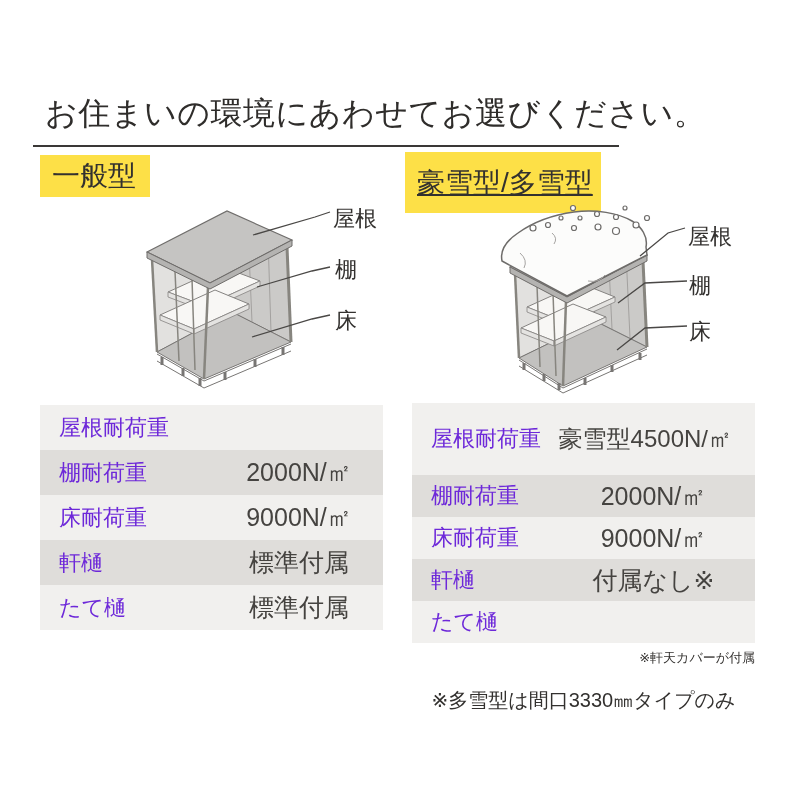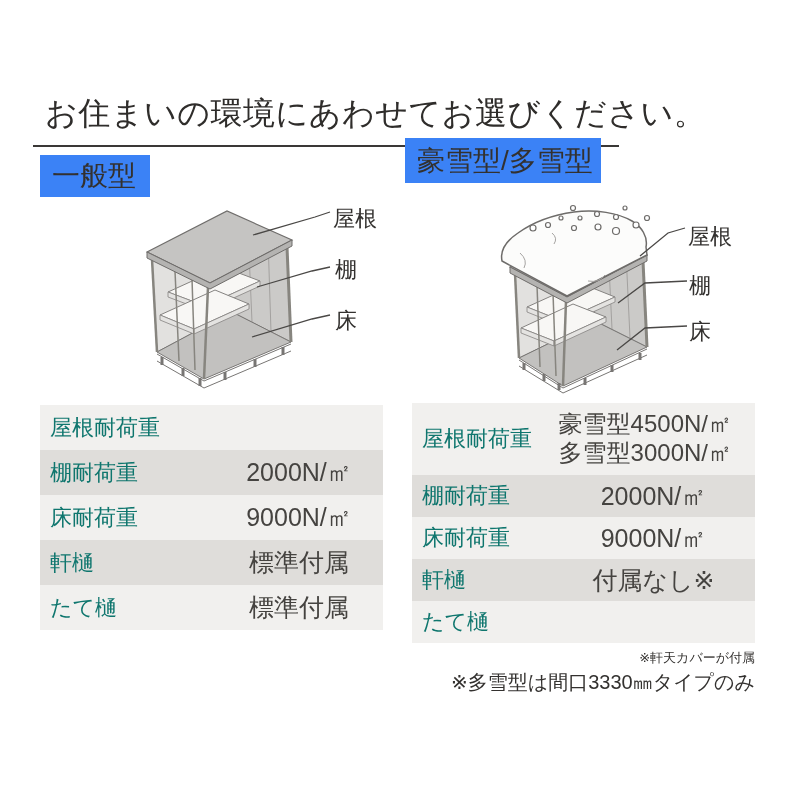--- a/index.html
+++ b/index.html
@@ -8,45 +8,45 @@
     font-family:"Liberation Sans","DejaVu Sans",sans-serif;
     color:#33312f;overflow:hidden;
   }
   .title{
     position:absolute;left:33px;top:92px;width:574px;
     padding:0 0 9px 12px;font-size:32px;font-weight:500;
     letter-spacing:0.5px;color:#2f2d2b;
     border-bottom:2px solid #3a3836;white-space:nowrap;
   }
   .type-header{
-    position:absolute;background:#3b82f6;display:flex;align-items:center;
+    position:absolute;background:#fde047;display:flex;align-items:center;
     font-size:28px;font-weight:500;color:#33312f;box-sizing:border-box;
     padding:0 12px;white-space:nowrap;
   }
   .type-header.general{left:40px;top:155px;width:110px;height:42px;}
-  .type-header.heavy{left:405px;top:138px;width:196px;height:45px;}
+  .type-header.heavy{left:405px;top:152px;width:196px;height:61px;text-decoration:underline;}
   .shed-svg{position:absolute;width:260px;height:200px;}
   .shed-svg.general{left:80px;top:195px;}
   .shed-svg.heavy{left:440px;top:195px;}
   .part-label{position:absolute;font-size:22px;font-weight:500;color:#33312f;white-space:nowrap;}
   .spec-table{position:absolute;width:343px;}
   .spec-row{display:flex;align-items:center;}
   .spec-row.light{background:#f1f0ee;}
   .spec-row.dark{background:#dfddda;}
   .g-table .spec-row{height:45px;}
   .h-table .spec-row{height:42px;}
   .h-table .spec-row.tall{height:72px;}
-  .spec-label{font-size:22px;font-weight:500;color:#0f766e;padding-left:10px;box-sizing:border-box;white-space:nowrap;}
+  .spec-label{font-size:22px;font-weight:500;color:#6d28d9;padding-left:19px;box-sizing:border-box;white-space:nowrap;}
   .g-table .spec-label{width:175px;}
   .h-table .spec-label{width:140px;}
   .spec-value{flex:1;text-align:center;font-size:25px;color:#454340;white-space:nowrap;}
   .h-table .tall .spec-value{text-align:right;padding-right:23px;font-size:24px;line-height:1.2;}
   .footnotes{position:absolute;left:412px;top:650px;width:343px;text-align:right;color:#33312f;}
   .footnote-line1{font-size:13px;line-height:1.3;}
-  .footnote-line2{font-size:20px;line-height:1.3;margin-top:2px;}
+  .footnote-line2{font-size:20px;line-height:1.3;margin-top:20px;text-align:center;}
 </style>
 </head>
 <body>
 
 <div class="page">
 
   <div class="title">お住まいの環境にあわせてお選びください。</div>
 
   <div class="type-header general">
     <span>一般型</span>
@@ -205,21 +205,20 @@
 
   <div class="part-label" style="left:688px;top:222px;">屋根</div>
   <div class="part-label" style="left:689px;top:271px;">棚</div>
   <div class="part-label" style="left:689px;top:317px;">床</div>
 
   <div class="spec-table h-table" style="left:412px;top:403px;">
     <div class="spec-row light tall">
       <div class="spec-label">屋根耐荷重</div>
       <div class="spec-value">
         <div>豪雪型4500N/㎡</div>
-        <div>多雪型3000N/㎡</div>
       </div>
     </div>
     <div class="spec-row dark">
       <div class="spec-label">棚耐荷重</div>
       <div class="spec-value">2000N/㎡</div>
     </div>
     <div class="spec-row light">
       <div class="spec-label">床耐荷重</div>
       <div class="spec-value">9000N/㎡</div>
     </div>

